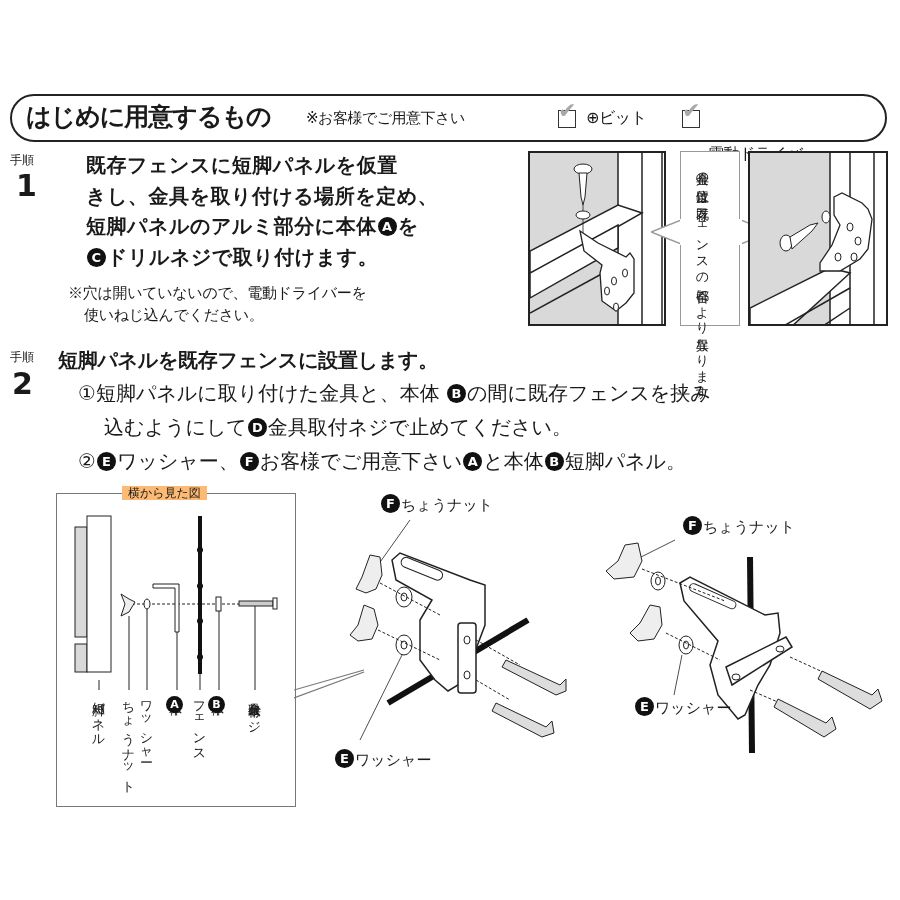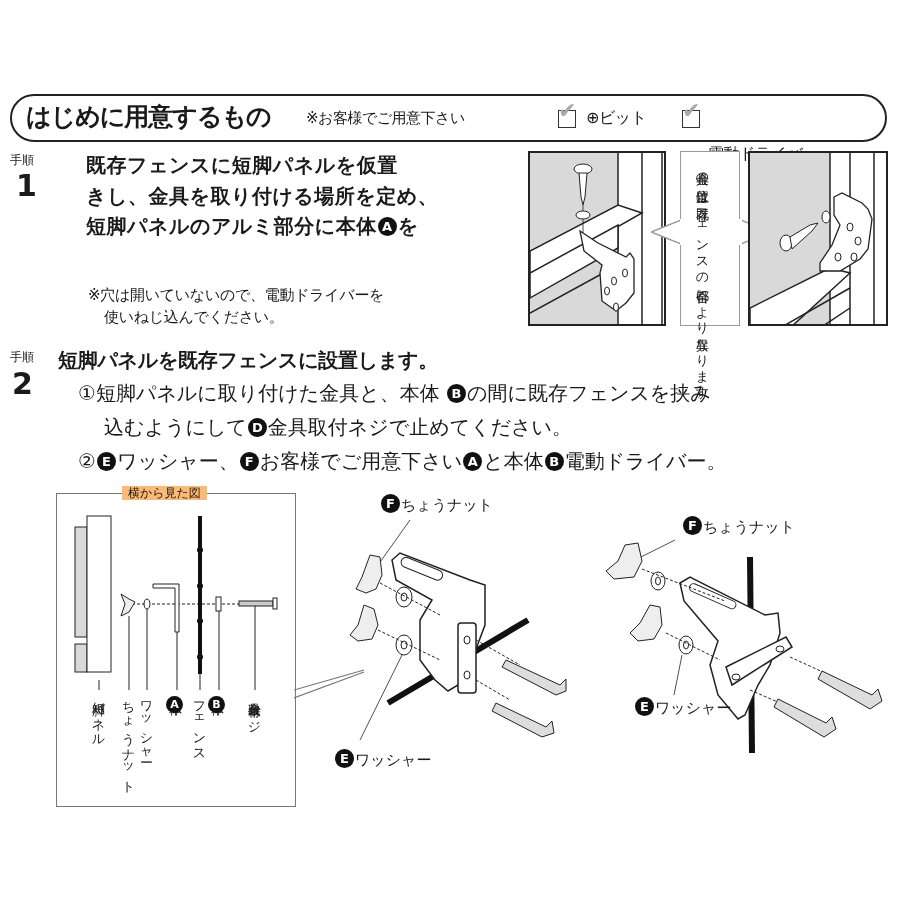--- a/index.html
+++ b/index.html
@@ -14,21 +14,21 @@
   .prep-note { left:306px; top:106px; font-size:15px; line-height:24px; letter-spacing:-0.5px; }
   .chk { width:18px; height:18px; border:1.5px solid #333; box-sizing:border-box; background:#fff; }
   .chk-mark { font-size:22px; color:#a8a8a8; font-weight:bold; line-height:22px; }
   .chk-label { font-size:16px; line-height:24px; letter-spacing:-0.5px;text-align:center; }
 
   
   .step-tag { font-size:12px; line-height:14px; }
   .step-num { font-size:30px; font-weight:bold; line-height:32px; }
   .step1-text { left:58px; top:150px; font-size:20px; font-weight:bold; line-height:30.5px; letter-spacing:0.5px;margin-left:28px; }
   .step1-text div { white-space:nowrap; }
-  .step1-note { left:88px; top:284px; font-size:15px; line-height:22px; letter-spacing:-0.3px; }
+  .step1-note { left:68px; top:284px; font-size:15px; line-height:22px; letter-spacing:-0.3px;font-family:Liberation Mono, monospace; }
   .circ { display:inline-block; width:19px; height:19px; border-radius:50%; background:#111; color:#fff;
           font-size:13px; line-height:19px; text-align:center; font-weight:bold; vertical-align:2px; margin:0 1px; }
   .circ.sm { width:17px; height:17px; line-height:17px; font-size:11px; vertical-align:1px; }
 
   .step2-title { left:58px; top:345px; font-size:20px; font-weight:bold; line-height:30px; letter-spacing:-0.3px;text-align:right; }
   .step2-line { font-size:20px; line-height:30px; letter-spacing:0px; white-space:nowrap; }
 
   
   .illus { left:528px; top:151px; width:138px; height:175px; border:2px solid #222; box-sizing:border-box; background:#fff; overflow:hidden; }
   .illus2 { left:748px; top:151px; width:140px; height:175px; border:2px solid #222; box-sizing:border-box; background:#fff; overflow:hidden; }
@@ -57,20 +57,21 @@
 <div class="abs chk-mark" style="left:682px;top:100px;">✔</div>
 <div class="abs chk-label" style="left:708px;top:106px;margin-top:36px;">電動ドライバー</div>
 
 <div class="abs step-tag" style="left:10px;top:153px;">手順</div>
 <div class="abs step-num" style="left:16px;top:170px;">1</div>
 
 <div class="abs step1-text">
   <div>既存フェンスに短脚パネルを仮置</div>
   <div>きし、金具を取り付ける場所を定め、</div>
   <div><span>短脚パネルのアルミ部分に本体</span><span class="circ">A</span><span>を</span></div>
+  <div><span class="circ">C</span><span>ドリルネジで取り付けます。</span></div>
 </div>
 <div class="abs step1-note">
   <div>※穴は開いていないので、電動ドライバーを</div>
   <div style="padding-left:16px;">使いねじ込んでください。</div>
 </div>
 
 <div class="abs illus">
   <svg width="138" height="175" viewBox="0 0 138 175">
     <rect x="0" y="0" width="88" height="175" fill="#d9d9d9"></rect>
     <line x1="88" y1="0" x2="88" y2="175" stroke="#222" stroke-width="1.5"></line>
@@ -128,21 +129,21 @@
 <div class="abs step-num" style="left:12px;top:368px;">2</div>
 <div class="abs step2-title">短脚パネルを既存フェンスに設置します。</div>
 
 <div class="abs step2-line" style="left:78px;top:378px;">
   <span>①短脚パネルに取り付けた金具と、本体</span>&nbsp;<span class="circ">B</span><span>の間に既存フェンスを挟み</span>
 </div>
 <div class="abs step2-line" style="left:104px;top:412px;">
   <span>込むようにして</span><span class="circ">D</span><span>金具取付ネジで止めてください。</span>
 </div>
 <div class="abs step2-line" style="left:78px;top:446px;">
-  <span>②</span><span class="circ">E</span><span>ワッシャー、</span><span class="circ">F</span><span>お客様でご用意下さい</span><span class="circ">A</span><span>と本体</span><span class="circ">B</span><span>電動ドライバー。</span>
+  <span>②</span><span class="circ">E</span><span>ワッシャー、</span><span class="circ">F</span><span>お客様でご用意下さい</span><span class="circ">A</span><span>と本体</span><span class="circ">B</span><span>短脚パネル。</span>
 </div>
 
 <div class="abs side-panel">
   <svg class="abs" style="left:0;top:0;" width="240" height="314" viewBox="0 0 240 314">
 
     <rect x="18" y="33" width="12" height="110" fill="#d9d9d9" stroke="#222"></rect>
     <rect x="18" y="150" width="12" height="28" fill="#d9d9d9" stroke="#222"></rect>
     <rect x="30" y="22" width="24" height="156" fill="#fff" stroke="#222"></rect>
 
     <line x1="70" y1="110" x2="198" y2="110" stroke="#222" stroke-width="1" stroke-dasharray="3,2"></line>

